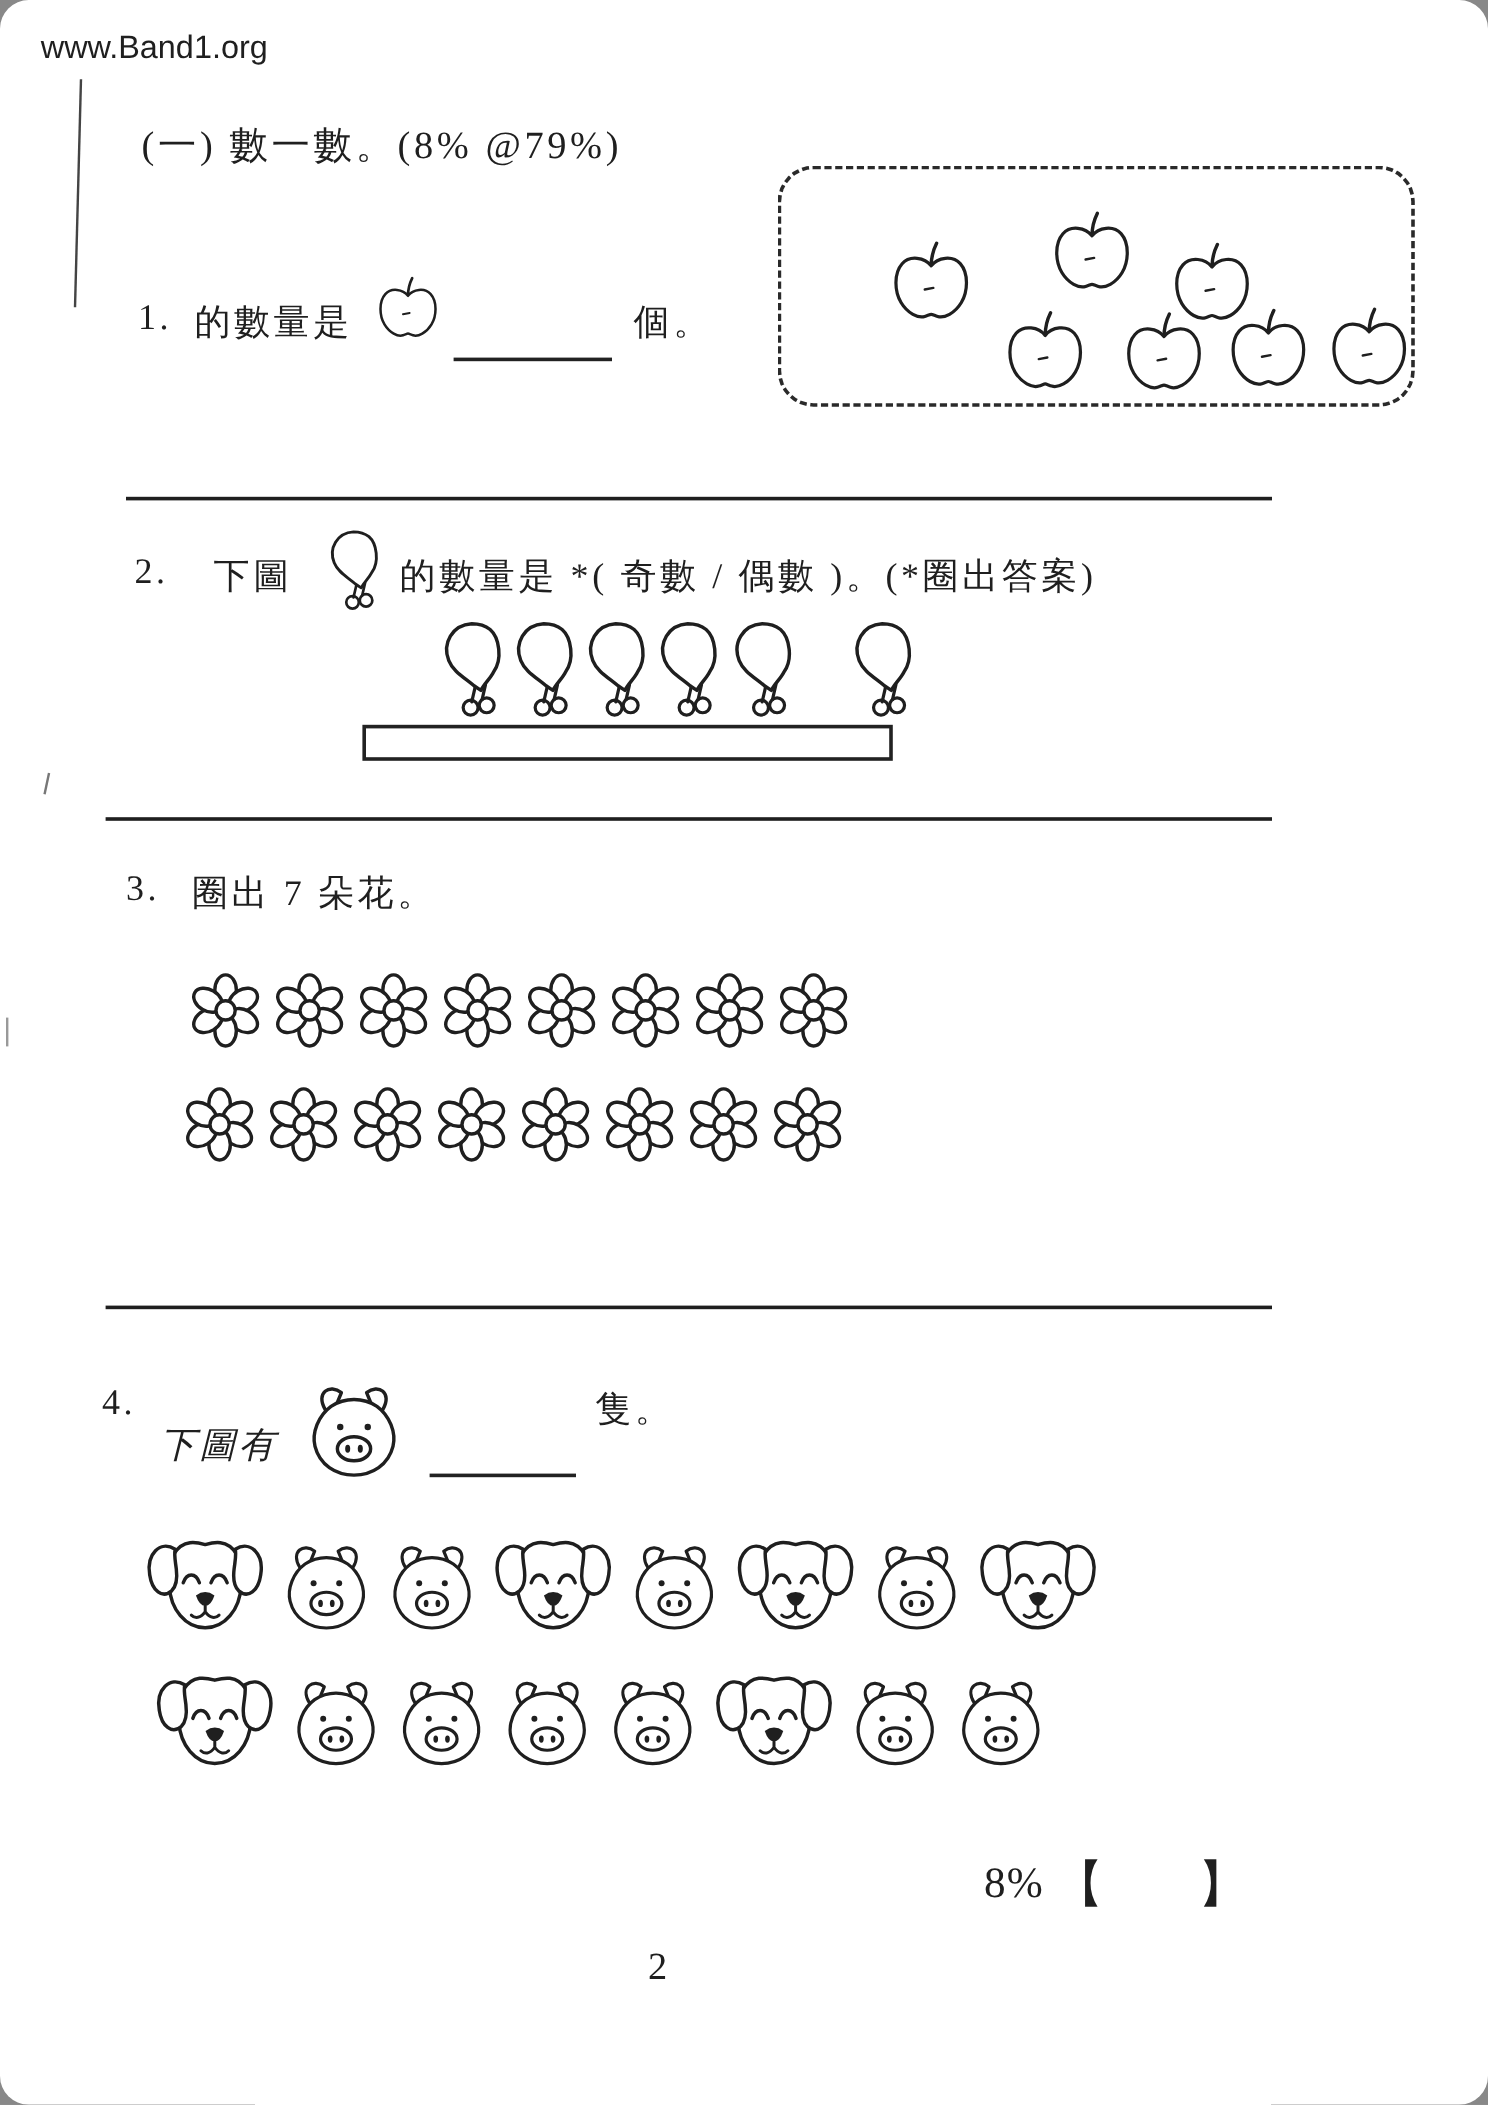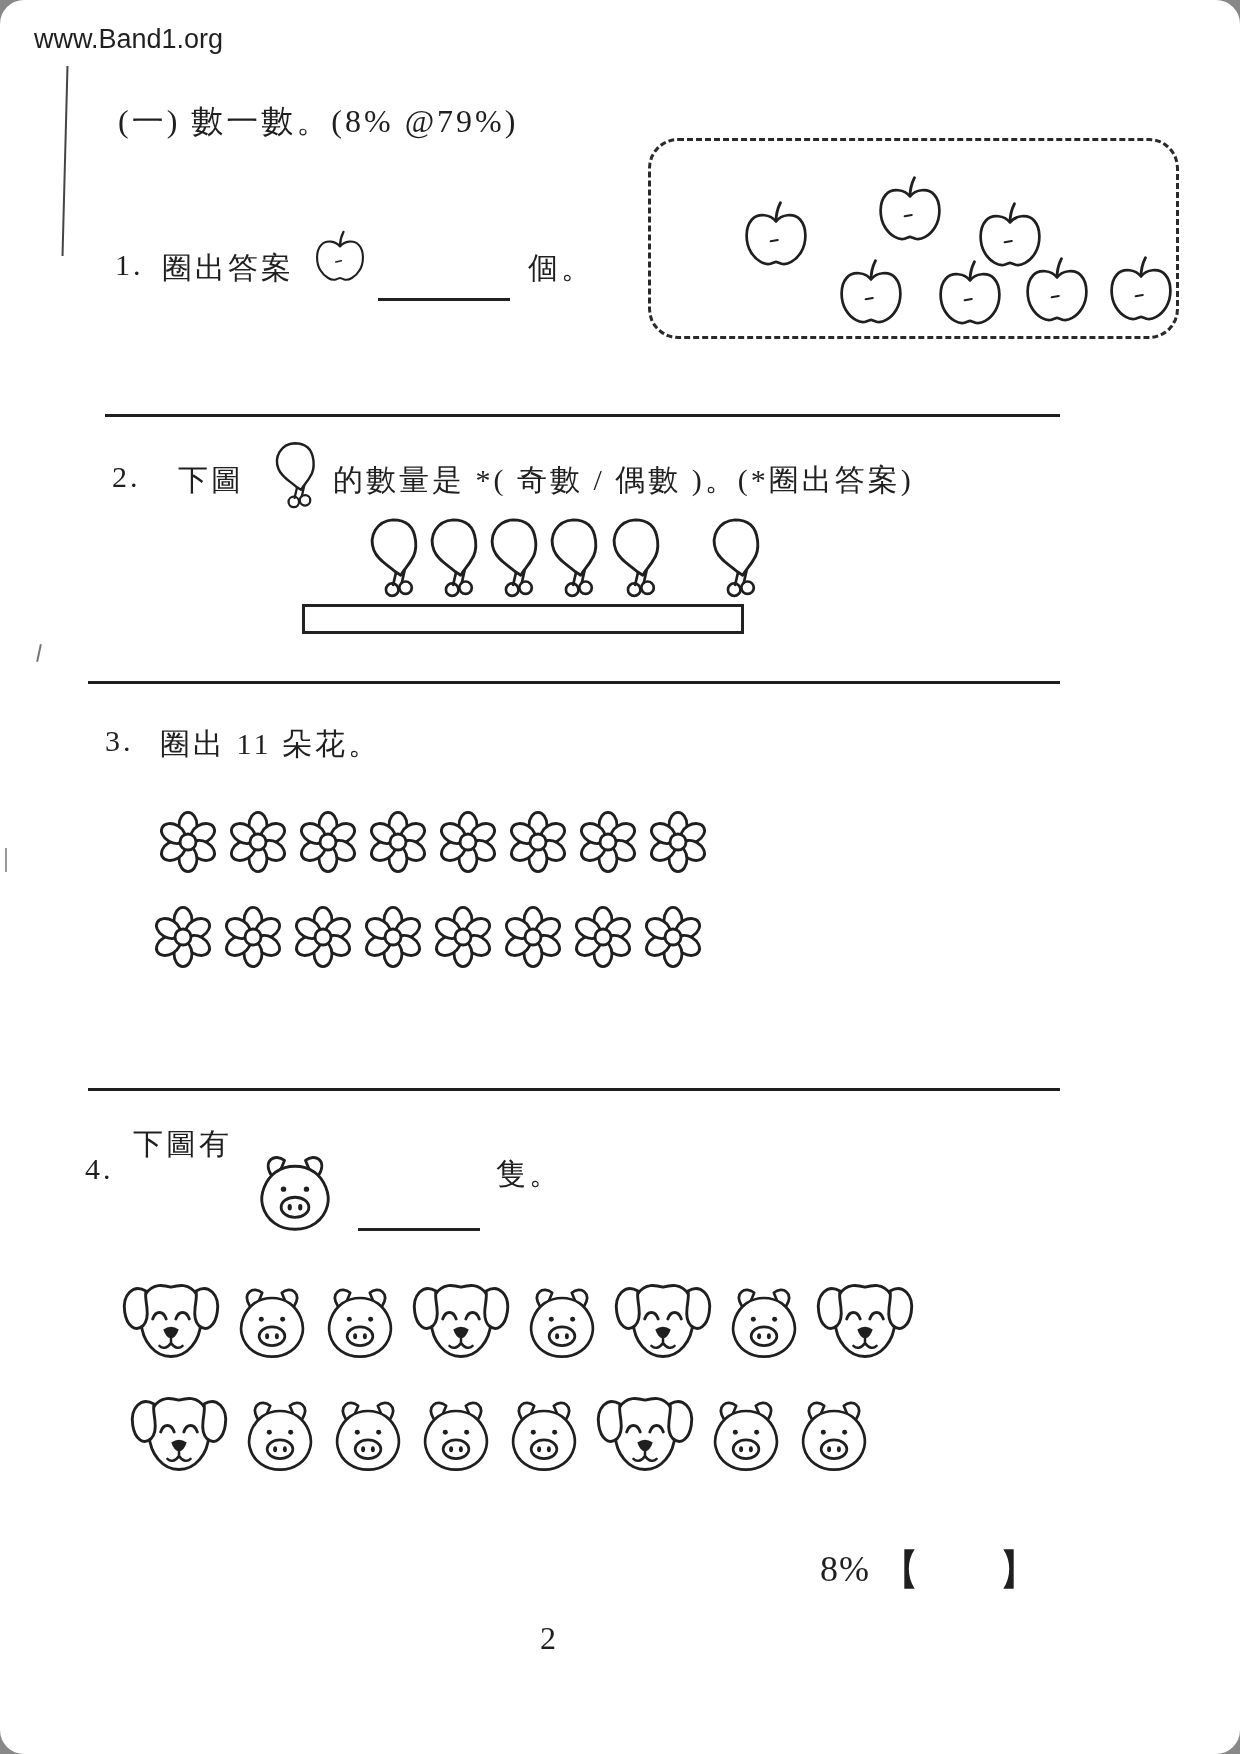--- a/index.html
+++ b/index.html
@@ -103,21 +103,21 @@
 
   <div class="t watermark" style="left:34px;top:24px;">www.Band1.org</div>
   <div class="artifact" style="left:64px;top:66px;width:2px;height:190px;transform:rotate(1.5deg);"></div>
   <div class="artifact" style="left:38px;top:644px;width:2px;height:18px;background:#777;transform:rotate(12deg);"></div>
   <div class="artifact" style="left:5px;top:848px;width:2px;height:24px;background:#999;"></div>
 
   <div class="t heading" style="left:118px;top:100px;">(一) 數一數。(8%  @79%)</div>
 
   <div>
     <div class="t cjk" style="left:115px;top:248px;">1.</div>
-    <div class="t cjk" style="left:162px;top:248px;">圈出答案</div>
+    <div class="t cjk" style="left:162px;top:248px;">的數量是</div>
     <svg class="inline-icon" style="left:312px;top:226px;width:56px;height:62px;">
         <use href="#sym-apple"></use>
       </svg>
     <div class="blank" style="left:378px;top:270px;width:132px;height:28px;"></div>
     <div class="t cjk" style="left:528px;top:248px;">個。</div>
     <div class="apple-box">
 
     <svg>
           <use href="#sym-apple"></use>
         </svg>
@@ -172,21 +172,21 @@
           <use href="#sym-drumstick"></use>
         </svg>
       </div>
     <div class="tray"></div>
   </div>
 
   <div class="rule" style="left:88px;top:681px;width:972px;"></div>
 
   <div>
     <div class="t cjk" style="left:105px;top:724px;">3.</div>
-    <div class="t cjk" style="left:160px;top:724px;">圈出 11 朵花。</div>
+    <div class="t cjk" style="left:160px;top:724px;">圈出 7 朵花。</div>
     <div class="flower-row flower-row-1">
 
     <svg>
           <use href="#sym-flower"></use>
         </svg>
         <svg>
           <use href="#sym-flower"></use>
         </svg>
         <svg>
           <use href="#sym-flower"></use>
@@ -233,21 +233,21 @@
         <svg>
           <use href="#sym-flower"></use>
         </svg>
       </div>
   </div>
 
   <div class="rule" style="left:88px;top:1088px;width:972px;"></div>
 
   <div>
     <div class="t cjk" style="left:85px;top:1152px;">4.</div>
-    <div class="t cjk" style="left:133px;top:1124px;">下圖有</div>
+    <div class="t cjk" style="left:133px;top:1184px;font-style:italic;">下圖有</div>
     <svg class="inline-icon" style="left:252px;top:1140px;width:86px;height:104px;">
         <use href="#sym-pig"></use>
       </svg>
     <div class="blank" style="left:358px;top:1200px;width:122px;height:28px;"></div>
     <div class="t cjk" style="left:496px;top:1154px;">隻。</div>
     <div class="animal-row animal-row-1">
 
     <div class="animal" data-kind="dog">
           <svg class="dog-svg">
             <use href="#sym-dog"></use>

